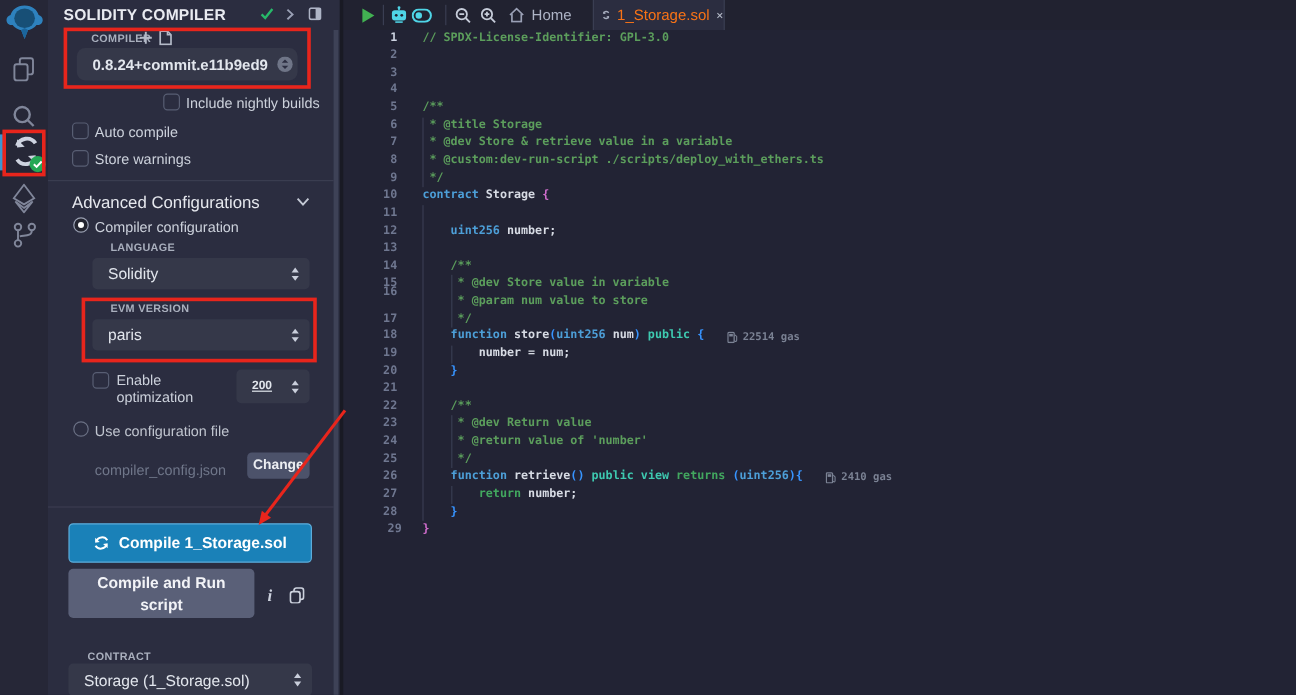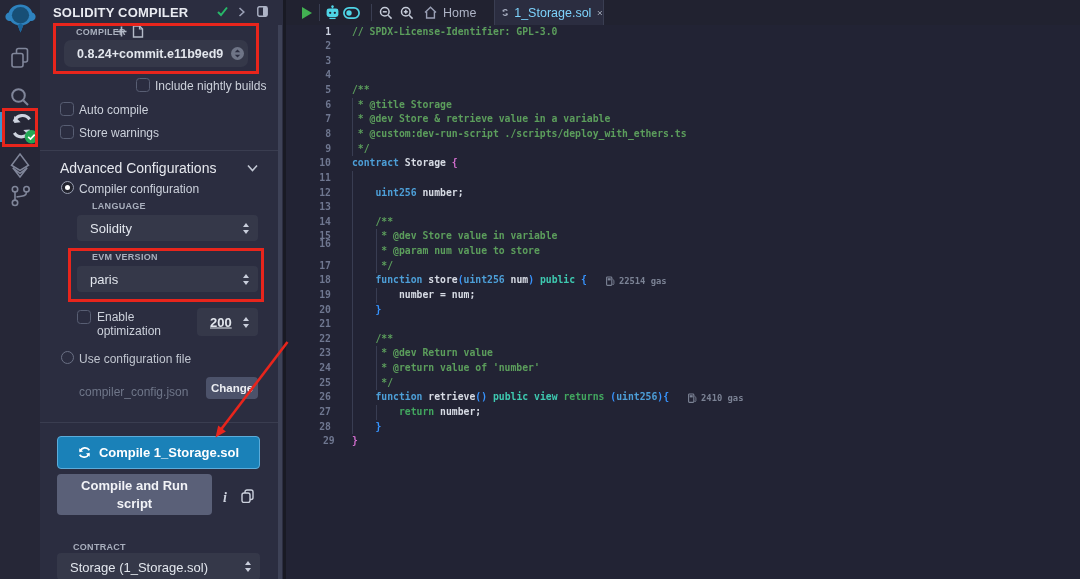--- a/index.html
+++ b/index.html
@@ -54,21 +54,21 @@
   #gap { left:283px; top:0; width:3px; height:579px; background:#191a24; z-index:1; }
   #main { left:286px; top:0; width:794px; height:579px; background:#222334; }
   #tabbar { position:absolute; left:0; top:0; width:794px; height:25px; background:#212230; }
   .tsep { position:absolute; top:4px; width:1px; height:17px; background:#3a3e52; }
   .tab-ico { position:absolute; top:0; height:25px; display:flex; align-items:center; }
   #home-tab { position:absolute; left:138px; top:0; height:25px; display:flex; align-items:center;
               gap:6px; color:#aeb4c6; font-size:12.5px; cursor:pointer; }
   #file-tab { position:absolute; left:208px; top:0; width:110px; height:25px; background:#2b2d40;
               border-left:1px solid #3a3e52; border-right:1px solid #3a3e52;
               display:flex; align-items:center; gap:6px; padding-left:7px; cursor:pointer; }
-  #file-tab .t { color:#7dd3fc; font-size:12.5px; font-weight:500; }
+  #file-tab .t { color:#f97316; font-size:12.5px; font-weight:500; }
 
   #editor { position:absolute; left:0; top:25px; width:794px; height:554px; }
   .gut { position:absolute; left:0; width:45px; text-align:right;
          font-family:"DejaVu Sans Mono", monospace; font-size:9.75px; font-weight:600;
          color:#6f7790; }
   .gut.cur { color:#cdd3e1; }
   .cl { position:absolute; left:66px; white-space:pre;
         font-family:"DejaVu Sans Mono", monospace; font-size:9.75px; font-weight:600; }
   .guide { position:absolute; width:1px; background:#393d52; }
   .tk-c { color:#5c9e5c; }            
@@ -209,21 +209,21 @@
     <span class="val">paris</span>
     <span class="spin"></span>
   </div>
 
   <div class="sp-check" style="left:37px; top:310px;"></div>
   <div class="sp-chklabel" style="left:57px; top:310px; line-height:14px;">
     <span>Enable</span><br>
     <span>optimization</span>
   </div>
   <div class="sp-select" style="left:157px; top:308px; width:61px; height:28px;">
-    <span class="val" style="font-size:13px; font-weight:600;text-decoration:underline;">200</span>
+    <span class="val" style="font-size:10px; font-weight:600;text-decoration:underline;">200</span>
     <span class="spin"></span>
   </div>
 
   <div class="radio unsel" style="left:21px; top:351px;"></div>
   <div class="sp-chklabel" style="left:39px; top:352px; color:#c0c5cf;">Use configuration file</div>
 
   <div class="abs" style="left:39px; top:385px; font-size:12px; color:#6f7689;">compiler_config.json</div>
   <button id="change-btn">Change</button>
 
   <div class="divider" style="top:422px;"></div>

